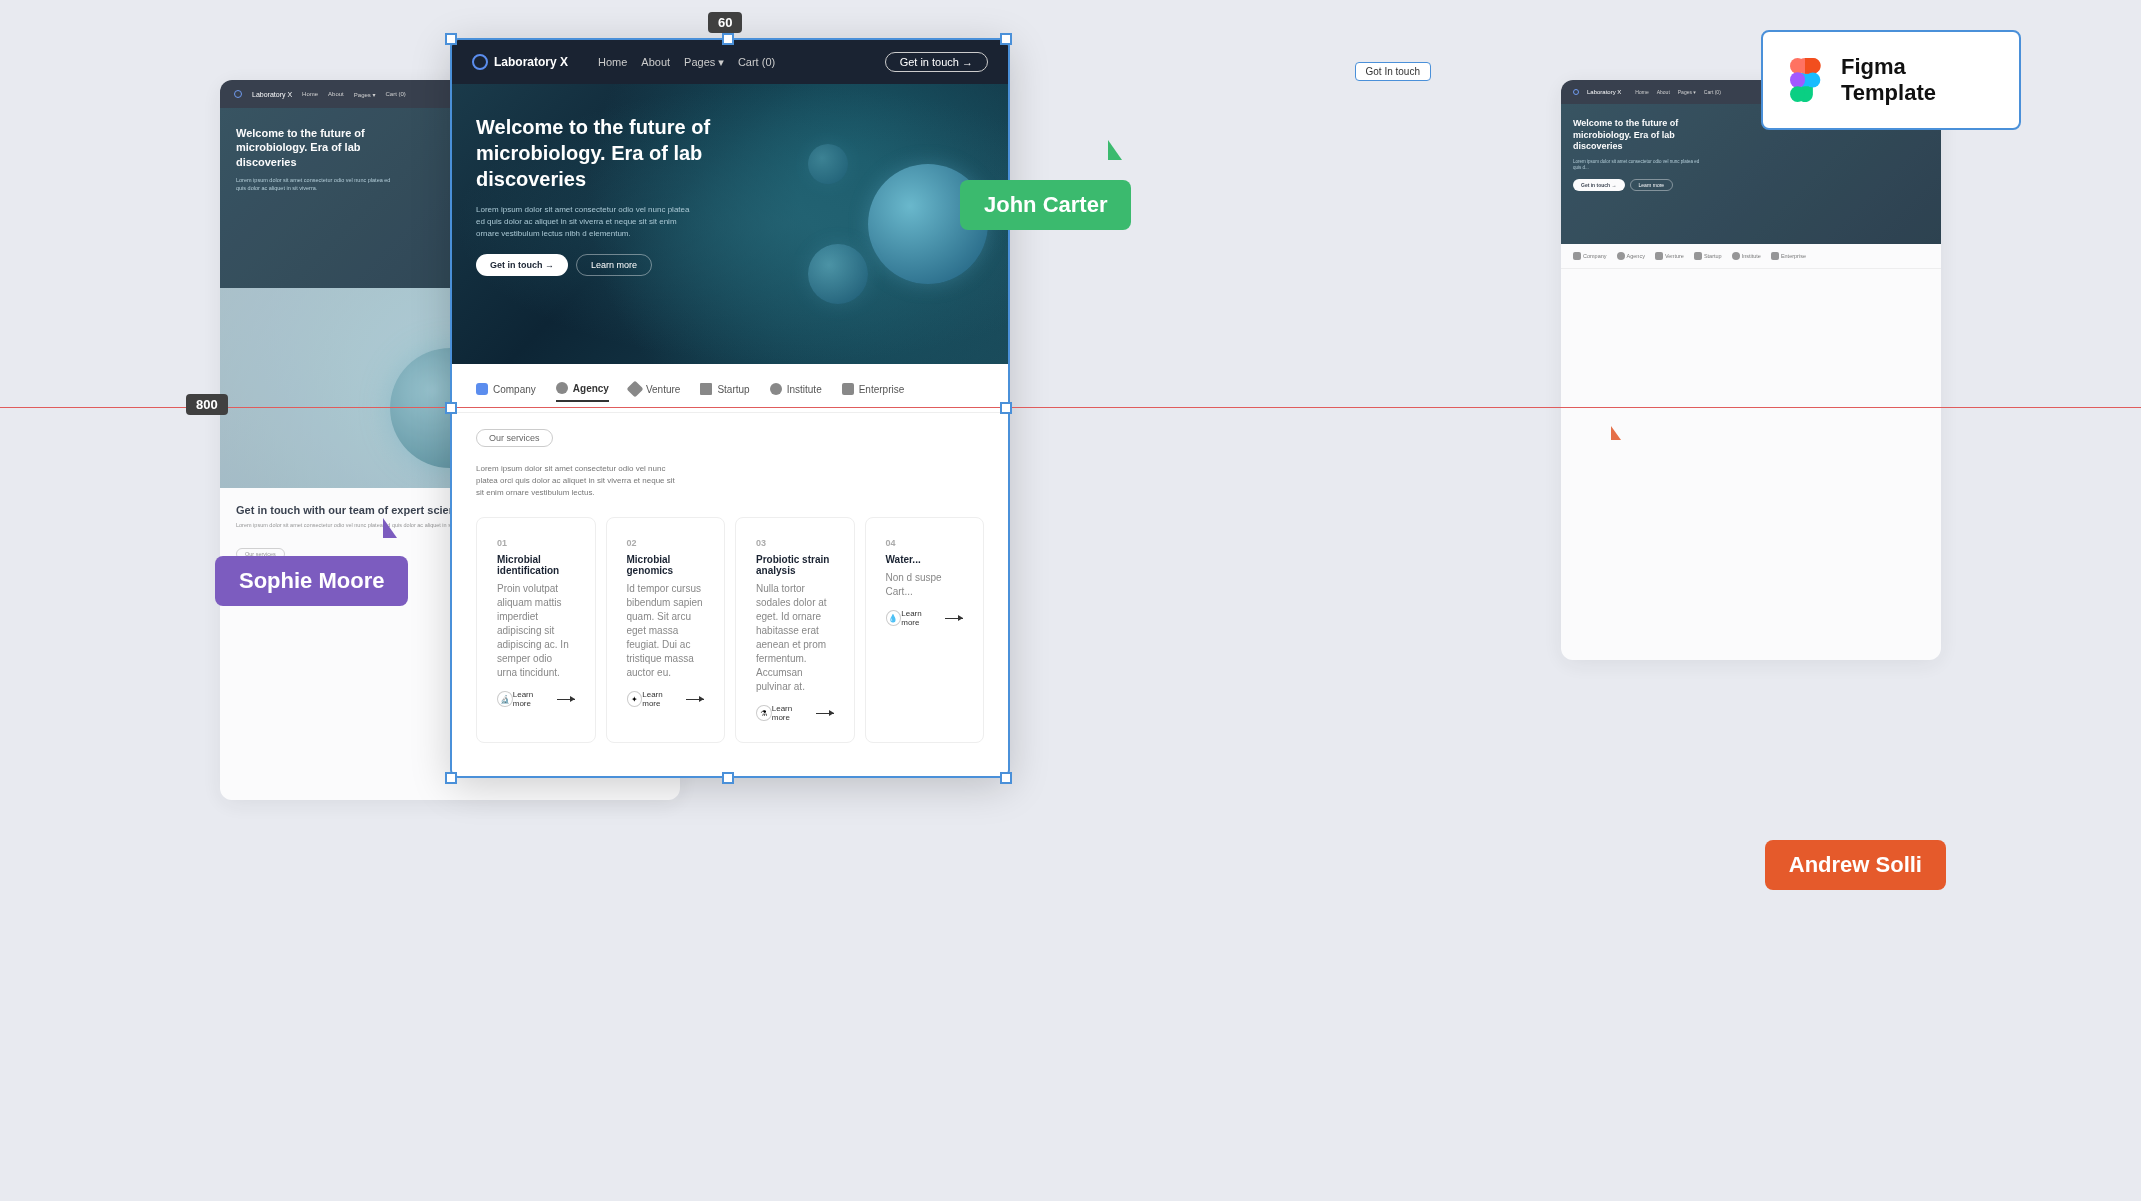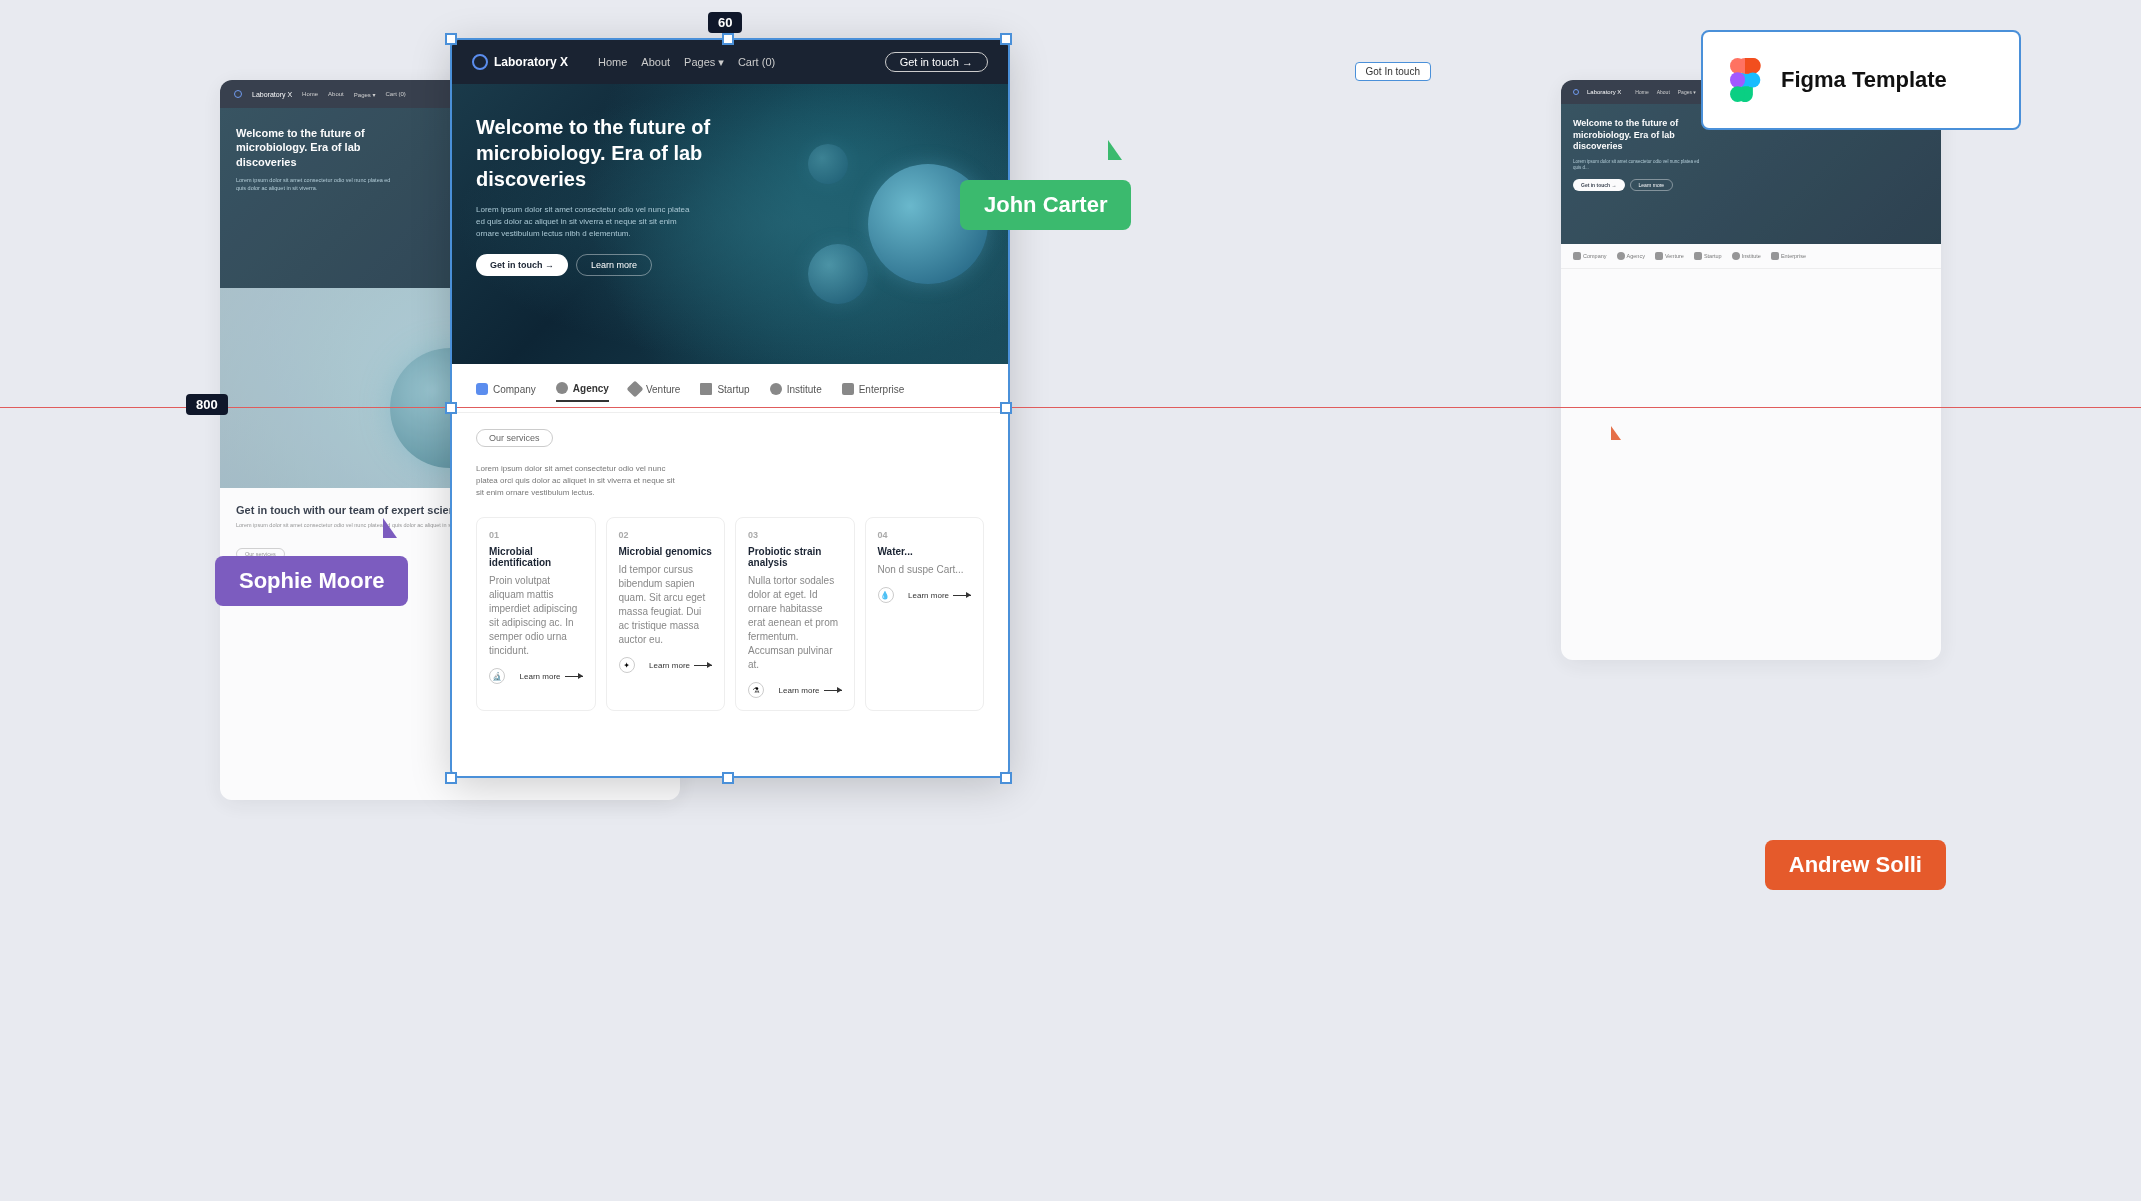--- a/index.html
+++ b/index.html
@@ -43,21 +43,21 @@
       background: #fff;
       border-radius: 8px;
       box-shadow: 0 8px 40px rgba(0,0,0,0.18);
       overflow: hidden;
       border: 2px solid #4a90d9;
     }
 
     
     .dim-badge {
       position: absolute;
-      background: #0f172a;
+      background: #404040;
       color: #fff;
       font-size: 13px;
       font-weight: 700;
       padding: 3px 10px;
       border-radius: 4px;
       z-index: 100;
     }
     .dim-badge-top {
       left: calc(450px + 280px - 22px);
       top: 12px;
@@ -79,21 +79,21 @@
       width: 12px; height: 12px;
       border: 2px solid #4a90d9;
       background: #fff;
       z-index: 200;
     }
 
     
     .figma-box {
       position: absolute;
       right: 120px; top: 30px;
-      width: 320px; height: 100px;
+      width: 260px; height: 100px;
       background: #fff;
       border: 2px solid #4a90d9;
       border-radius: 8px;
       display: flex;
       align-items: center;
       gap: 14px;
       padding: 0 20px;
       z-index: 150;
     }
     .figma-logo {
@@ -313,21 +313,21 @@
 
     
     .service-cards {
       display: flex;
       gap: 10px;
     }
     .service-card {
       flex: 1;
       border: 1px solid #eee;
       border-radius: 8px;
-      padding: 12px;
+      padding: 20px;
       min-height: 110px;
       position: relative;
     }
     .card-num {
       font-size: 9px;
       color: #aaa;
       font-weight: 700;
       margin-bottom: 6px;
     }
     .card-title {

